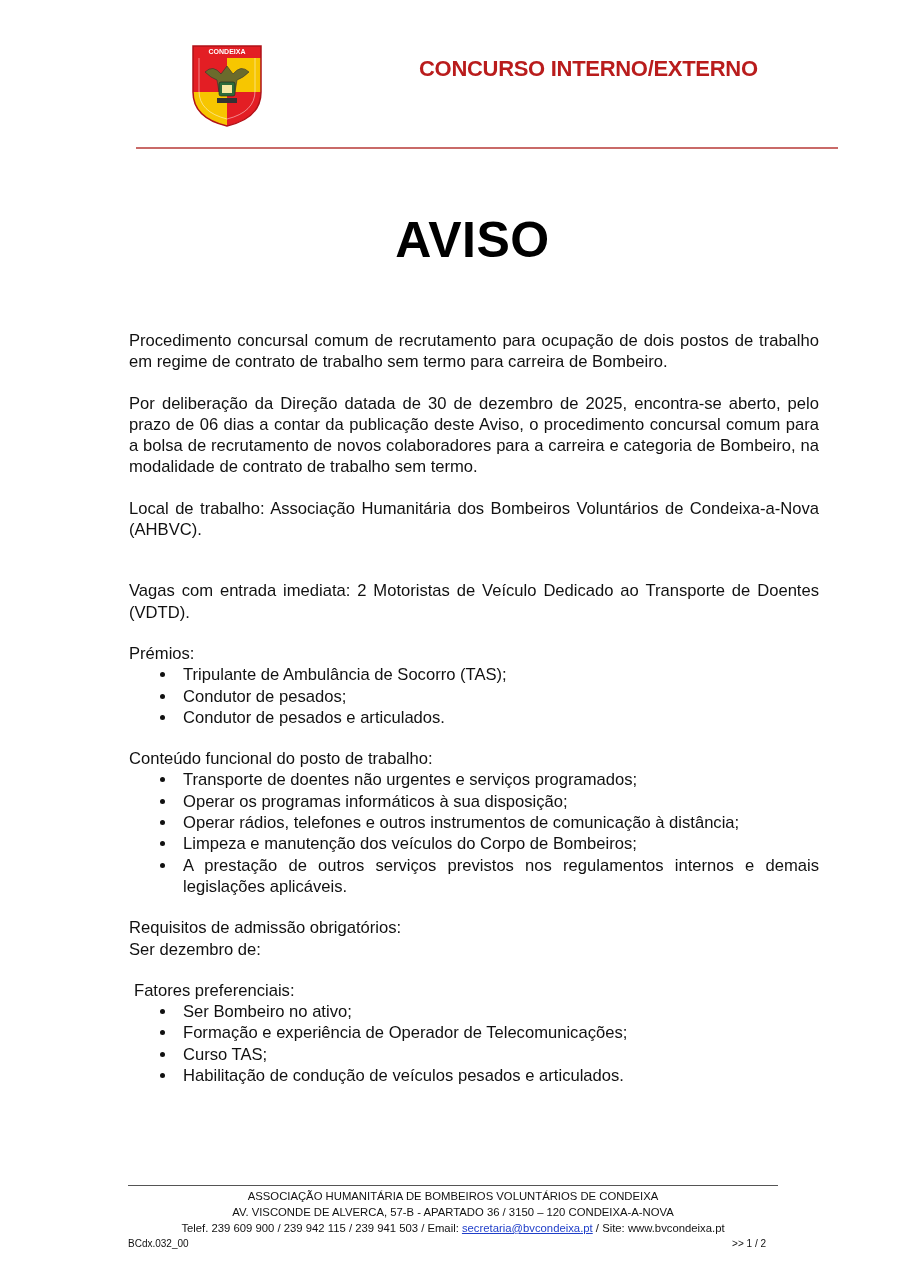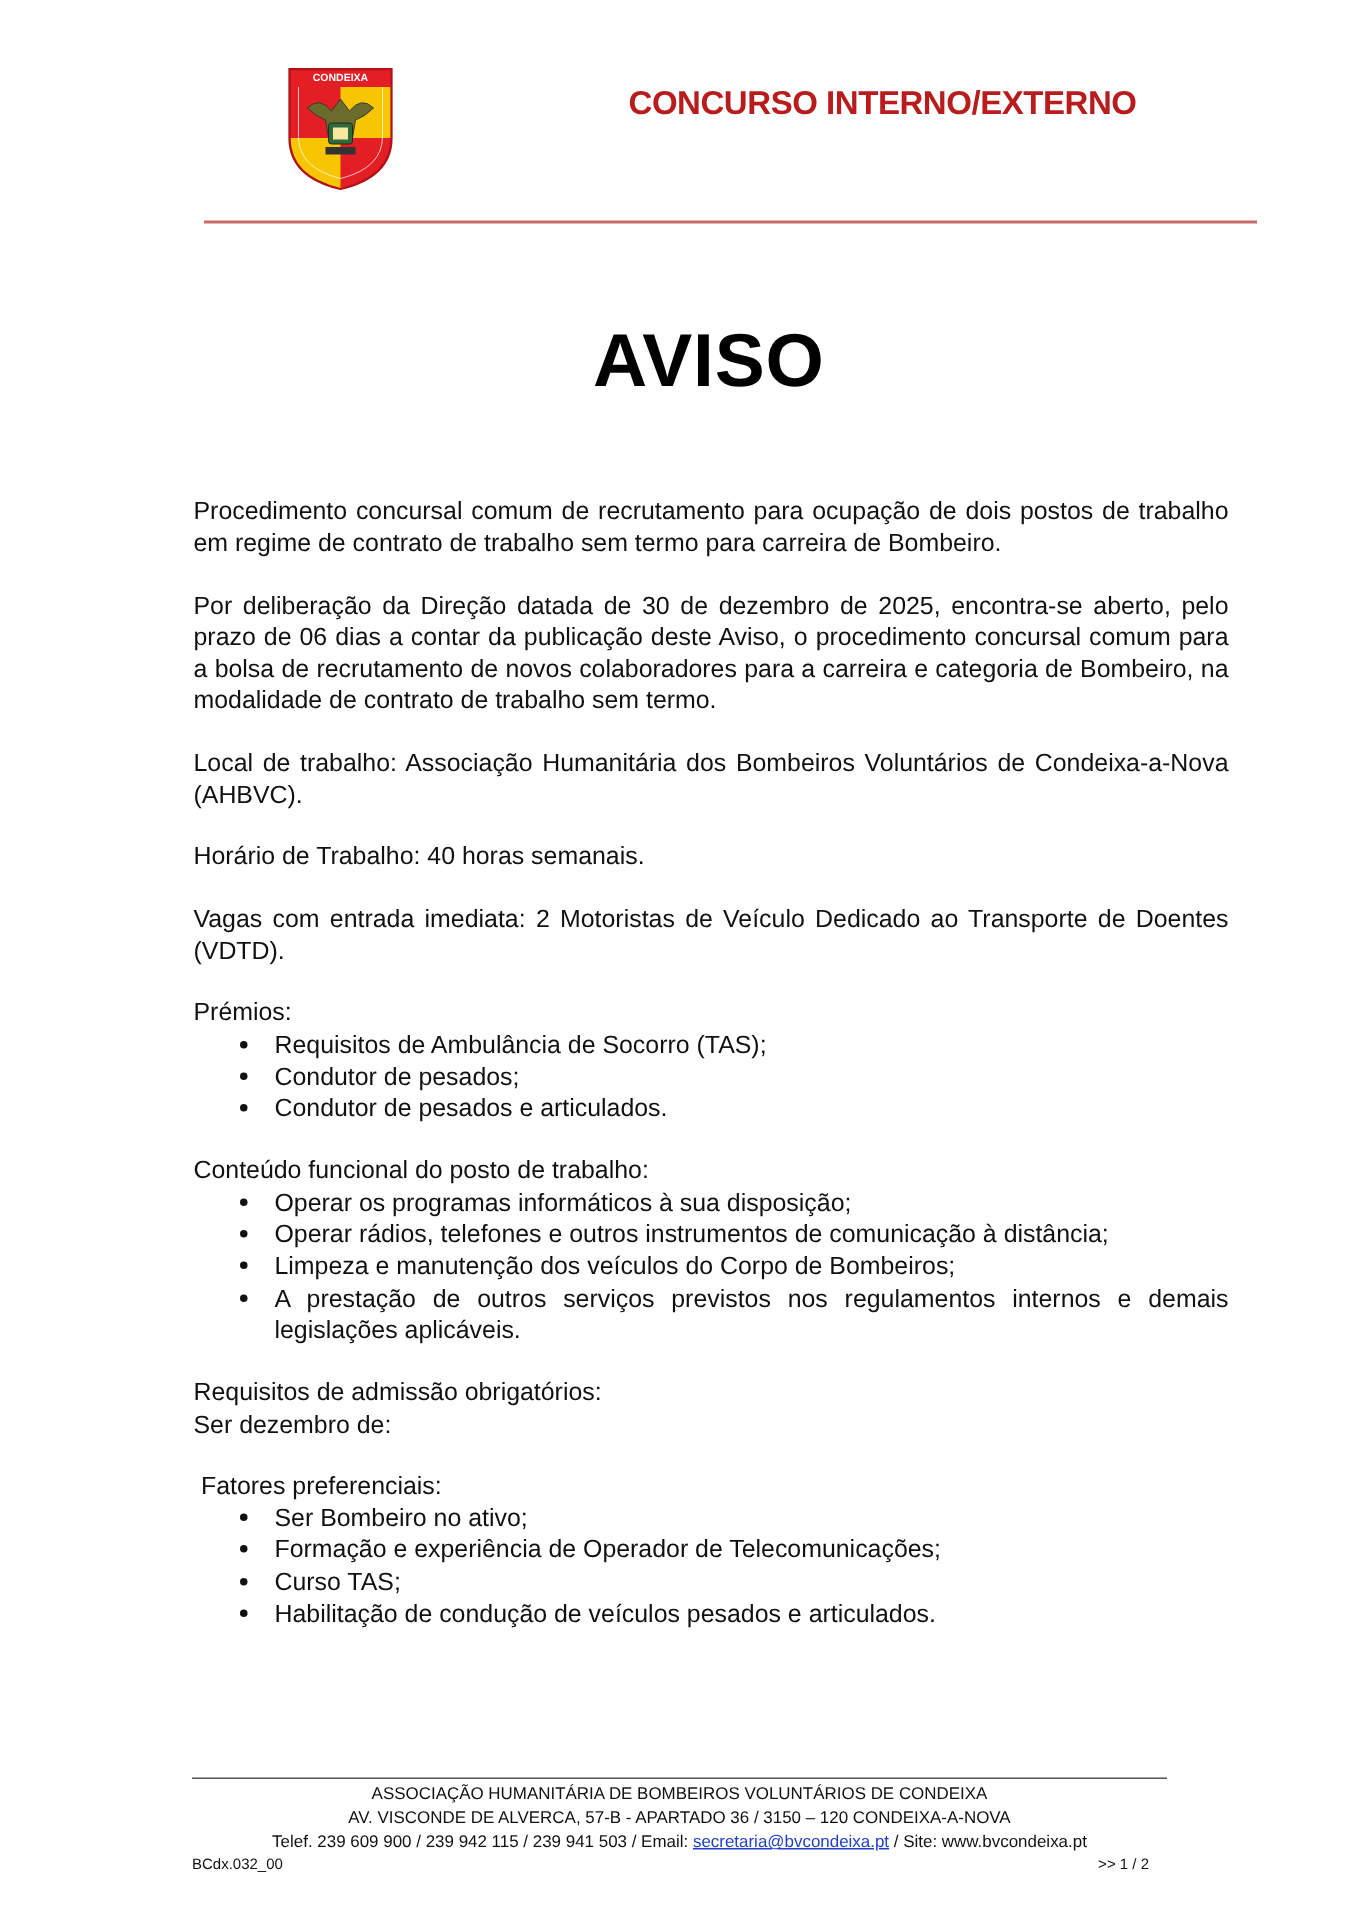--- a/index.html
+++ b/index.html
@@ -88,36 +88,36 @@
 
 <div class="content">
   <p class="just"><b>Procedimento concursal comum de recrutamento para ocupação de dois postos de trabalho em regime de contrato de trabalho sem termo para carreira de Bombeiro</b><span>.</span></p>
   <div class="gap"></div>
   <p class="just"><span>Por deliberação da Direção datada de 30 de dezembro de 2025, encontra-se aberto, pelo prazo de </span><b>06 dias</b><span> a contar da publicação deste Aviso, o procedimento concursal comum para a bolsa de recrutamento de novos colaboradores para a carreira e categoria de Bombeiro, na modalidade de contrato de trabalho sem termo.</span></p>
   <div class="gap"></div>
 
   <p class="just"><b>Local de trabalho</b><span>: Associação Humanitária dos Bombeiros Voluntários de Condeixa-a-Nova (AHBVC).</span></p>
   <div class="gap"></div>
 
-  <p><b>Horário de Trabalho:</b><span> 40 horas semanais.</span></p>
   <div class="gap"></div>
 
   <p class="just"><b>Vagas com entrada imediata</b><span>: 2 Motoristas de Veículo Dedicado ao Transporte de Doentes (VDTD).</span></p>
   <div class="gap"></div>
 
   <p><b>Prémios</b><span>:</span></p>
   <ul class="bul">
-    <li><span class="dot"></span><span>Requisitos de Ambulância de Socorro (TAS);</span></li>
+    <li><span class="dot"></span><span>Tripulante de Ambulância de Socorro (TAS);</span></li>
     <li><span class="dot"></span><span>Condutor de pesados;</span></li>
     <li><span class="dot"></span><span>Condutor de pesados e articulados.</span></li>
   </ul>
   <div class="gap"></div>
 
   <p><b>Conteúdo funcional do posto de trabalho</b><span>:</span></p>
   <ul class="bul">
+    <li><span class="dot"></span><span>Transporte de doentes não urgentes e serviços programados;</span></li>
     <li><span class="dot"></span><span>Operar os programas informáticos à sua disposição;</span></li>
     <li><span class="dot"></span><span>Operar rádios, telefones e outros instrumentos de comunicação à distância;</span></li>
     <li><span class="dot"></span><span>Limpeza e manutenção dos veículos do Corpo de Bombeiros;</span></li>
     <li class="just"><span class="dot"></span><span>A prestação de outros serviços previstos nos regulamentos internos e demais legislações aplicáveis.</span></li>
   </ul>
   <div class="gap"></div>
 
   <p><b>Requisitos de admissão obrigatórios</b><span>:</span></p>
   <p>Ser dezembro de:</p>
   <div class="gap"></div>

